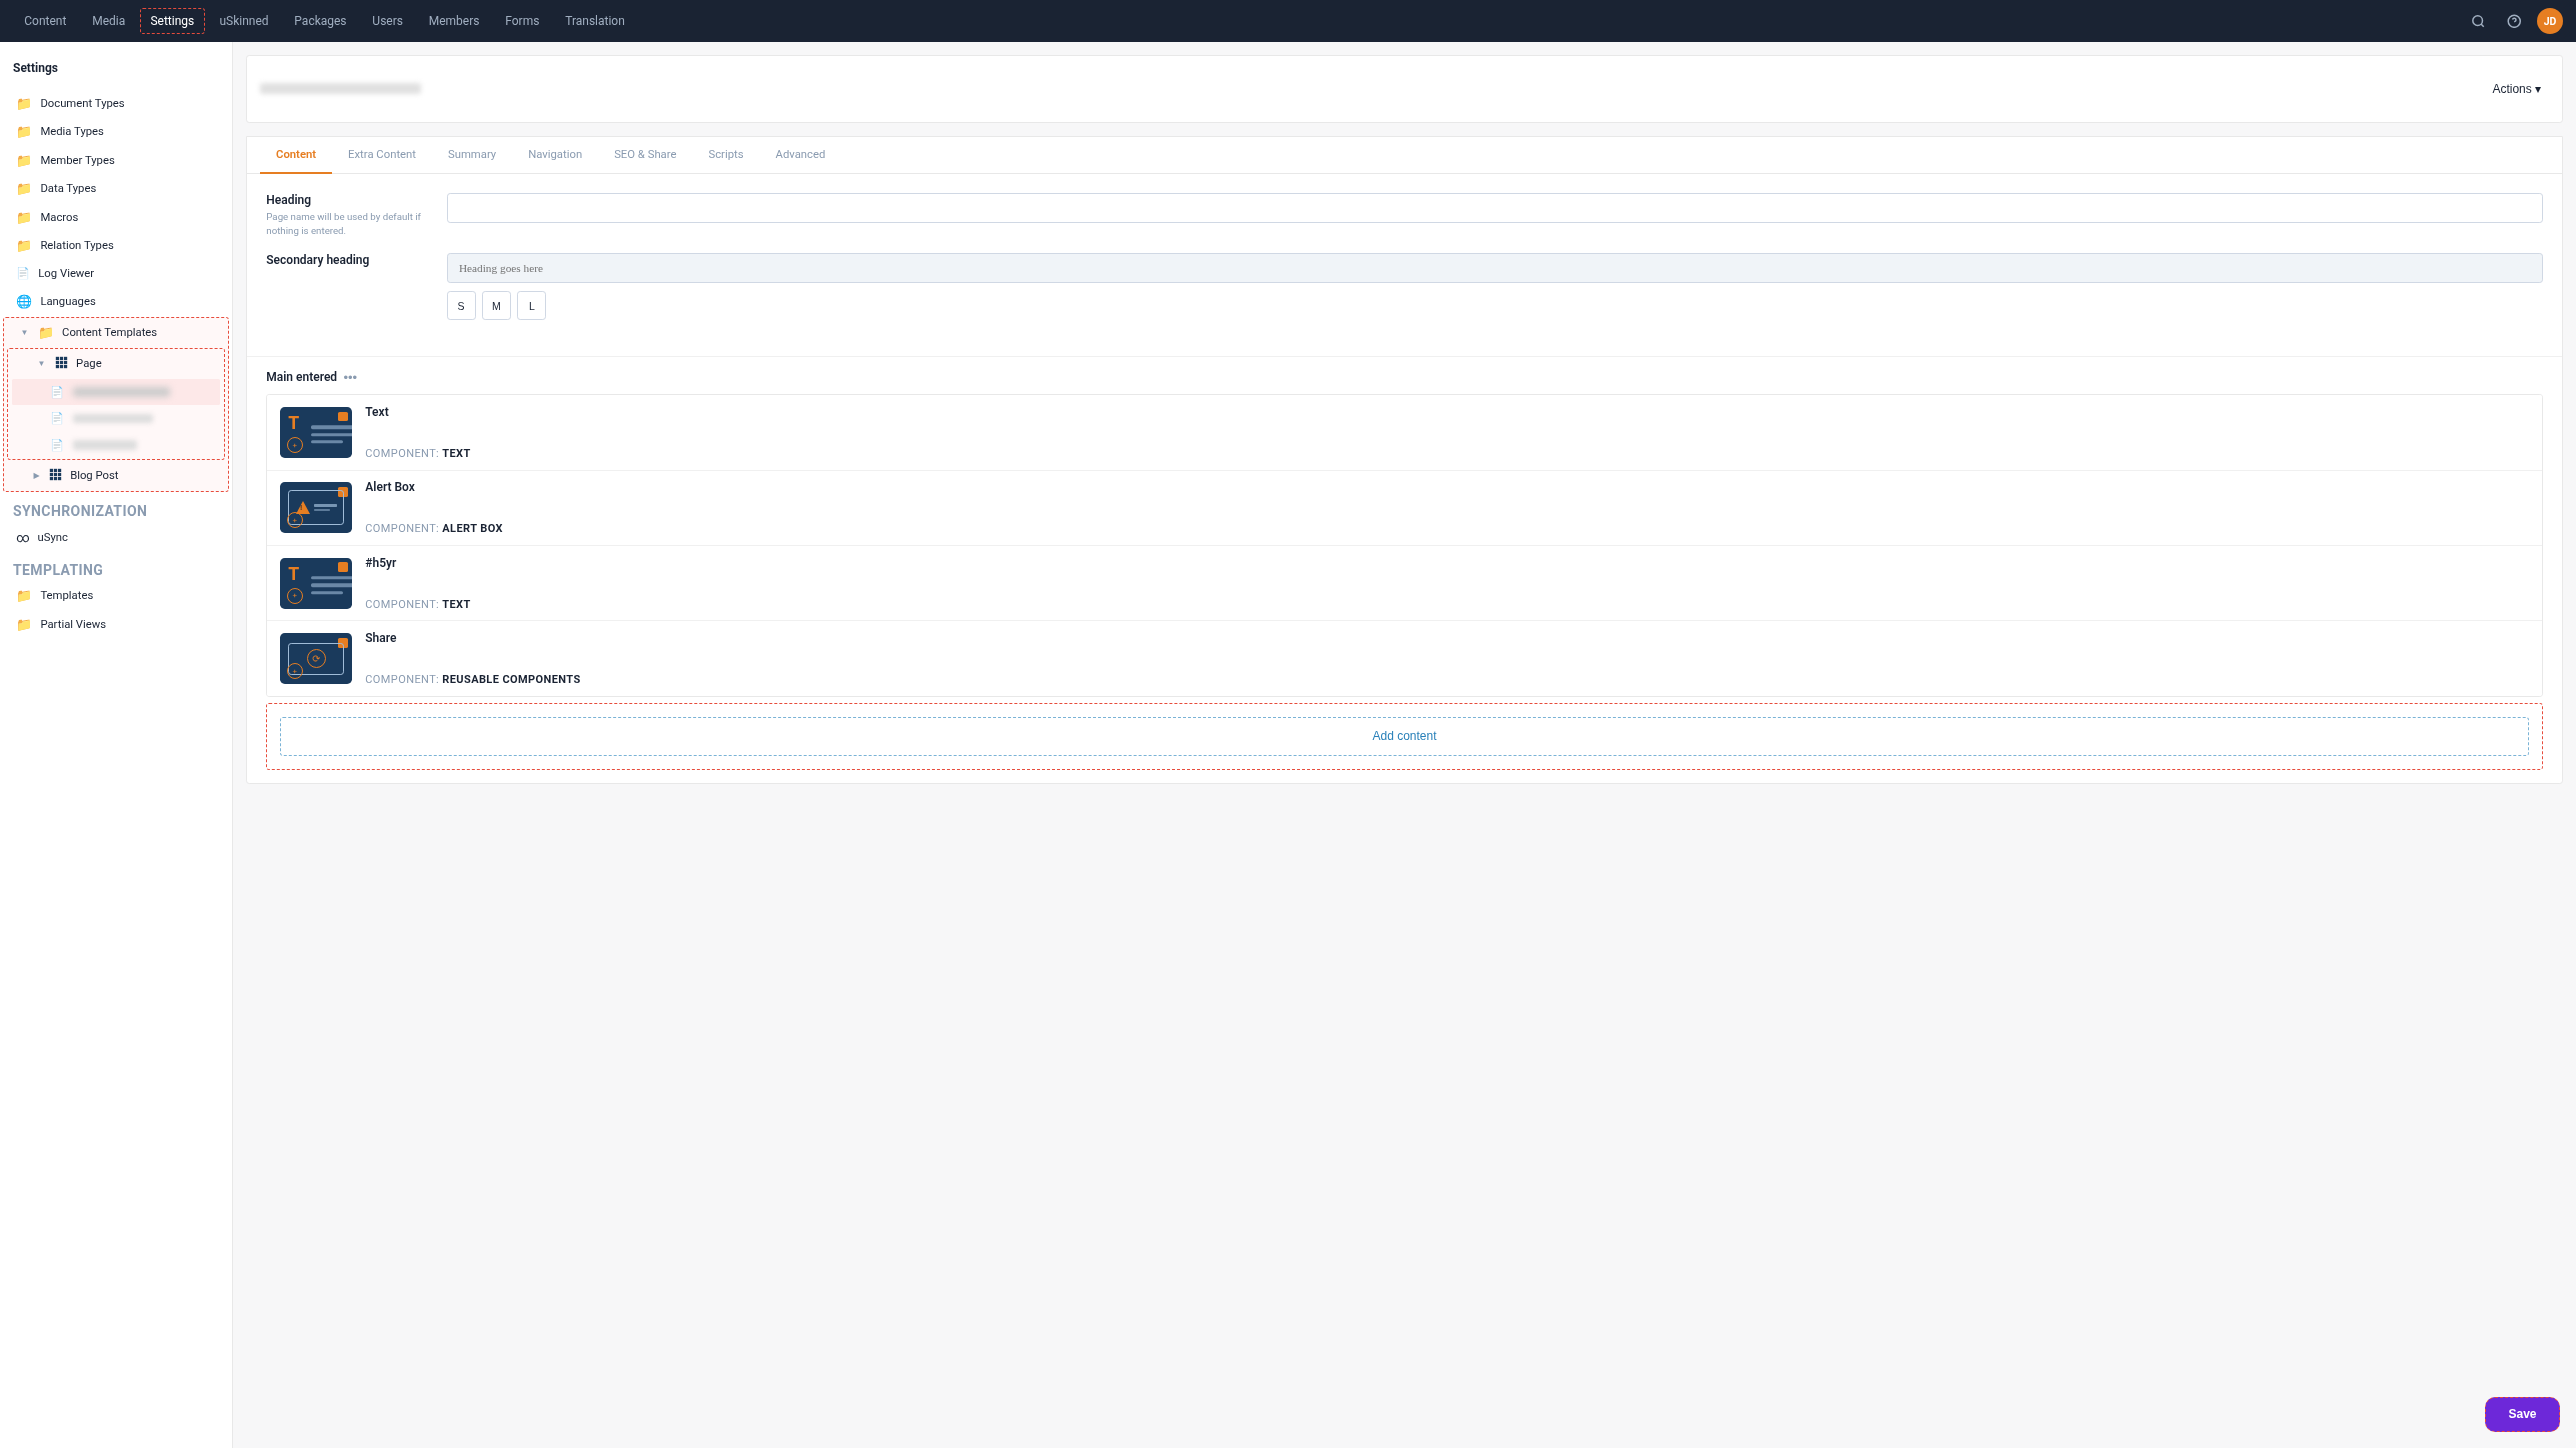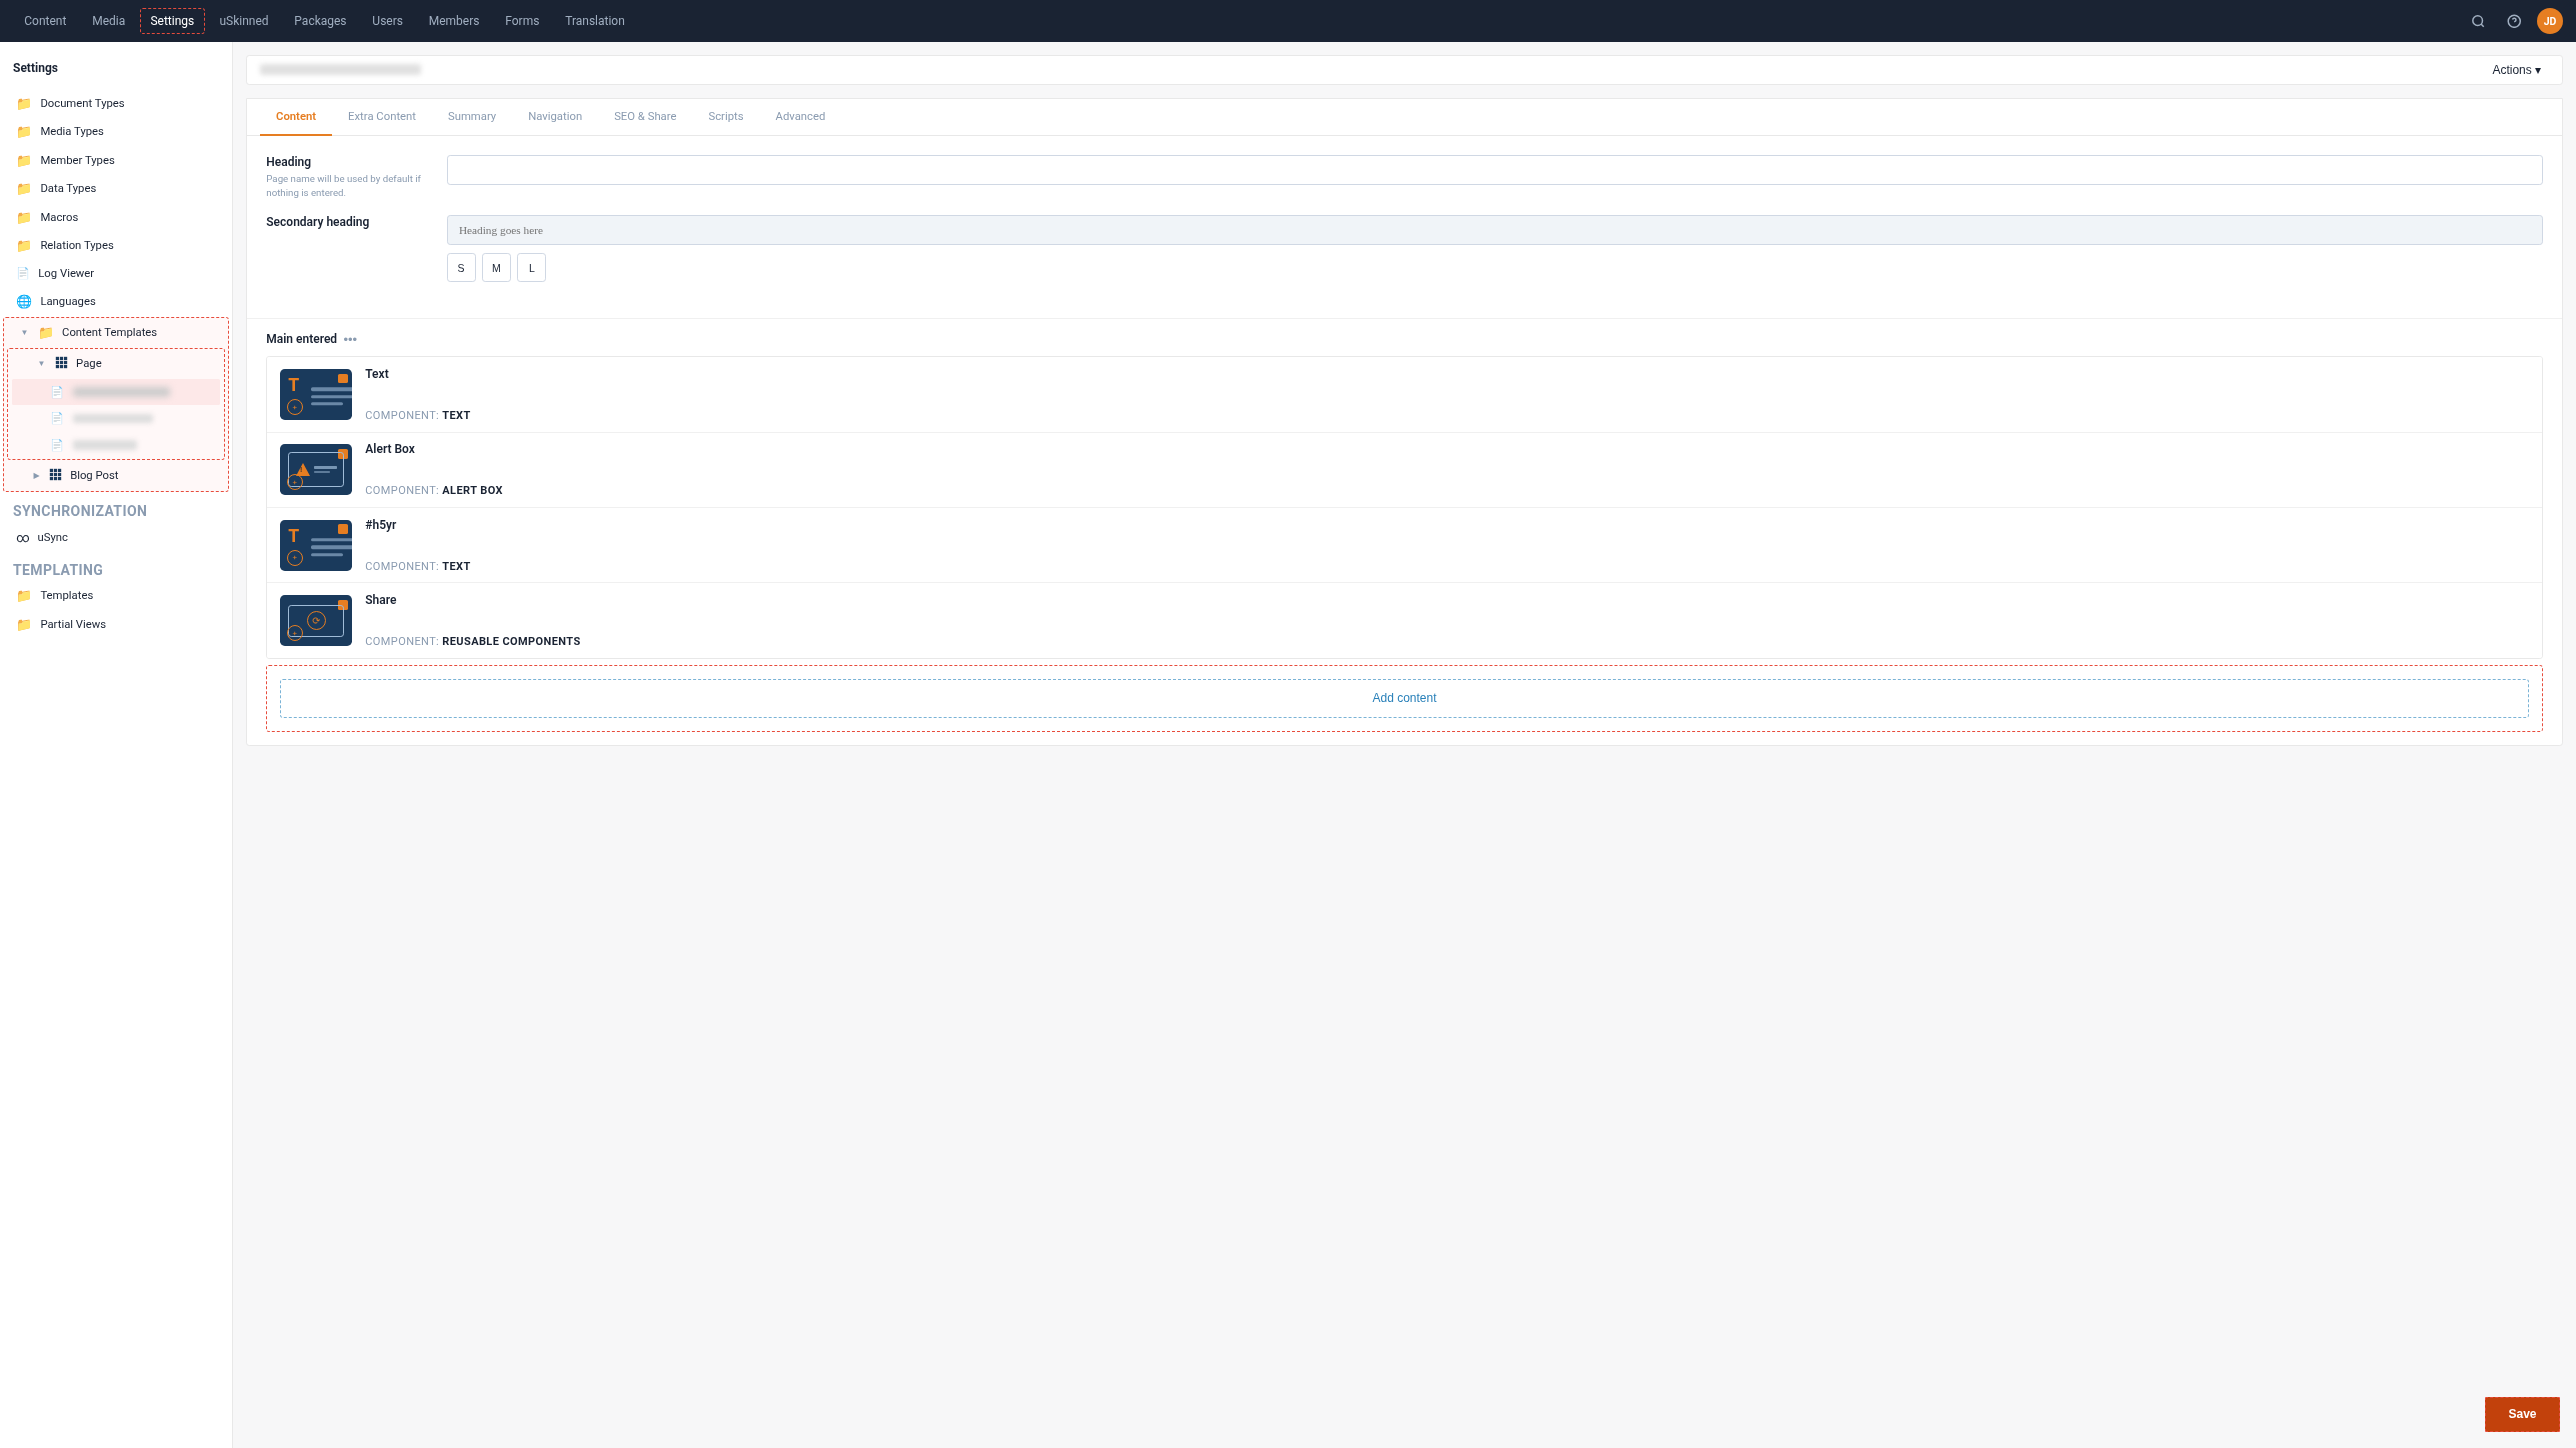--- a/index.html
+++ b/index.html
@@ -133,21 +133,21 @@
       overflow-y: auto;
       background: #f7f7f8;
       padding: 13px;
     }
 
     
     .breadcrumb-bar {
       background: #fff;
       border: 0.8px solid #e8e8e8;
       border-radius: 3.2px;
-      padding: 2px 13px;
+      padding: 21px 13px;
       margin-bottom: 13px;
       display: flex;
       align-items: center;
       justify-content: space-between;
     }
     .breadcrumb-text {
       color: #8a9bb0;
       font-size: 10.5px;
       display: flex;
       align-items: center;
@@ -405,24 +405,24 @@
       font-weight: 500;
     }
 
     
     .save-area {
       position: fixed;
       bottom: 16px;
       right: 16px;
     }
     .save-btn {
-      background: #c2410c;
+      background: #6d28d9;
       color: #fff;
       border: none;
-      border-radius: 1px;
+      border-radius: 10px;
       padding: 9.7px 22.5px;
       font-size: 12px;
       font-weight: 600;
       cursor: pointer;
       border: 1.6px dashed #e74c3c;
     }
 
     
     ::-webkit-scrollbar { width: 4.8px; }
     ::-webkit-scrollbar-track { background: #f0f0f0; }

